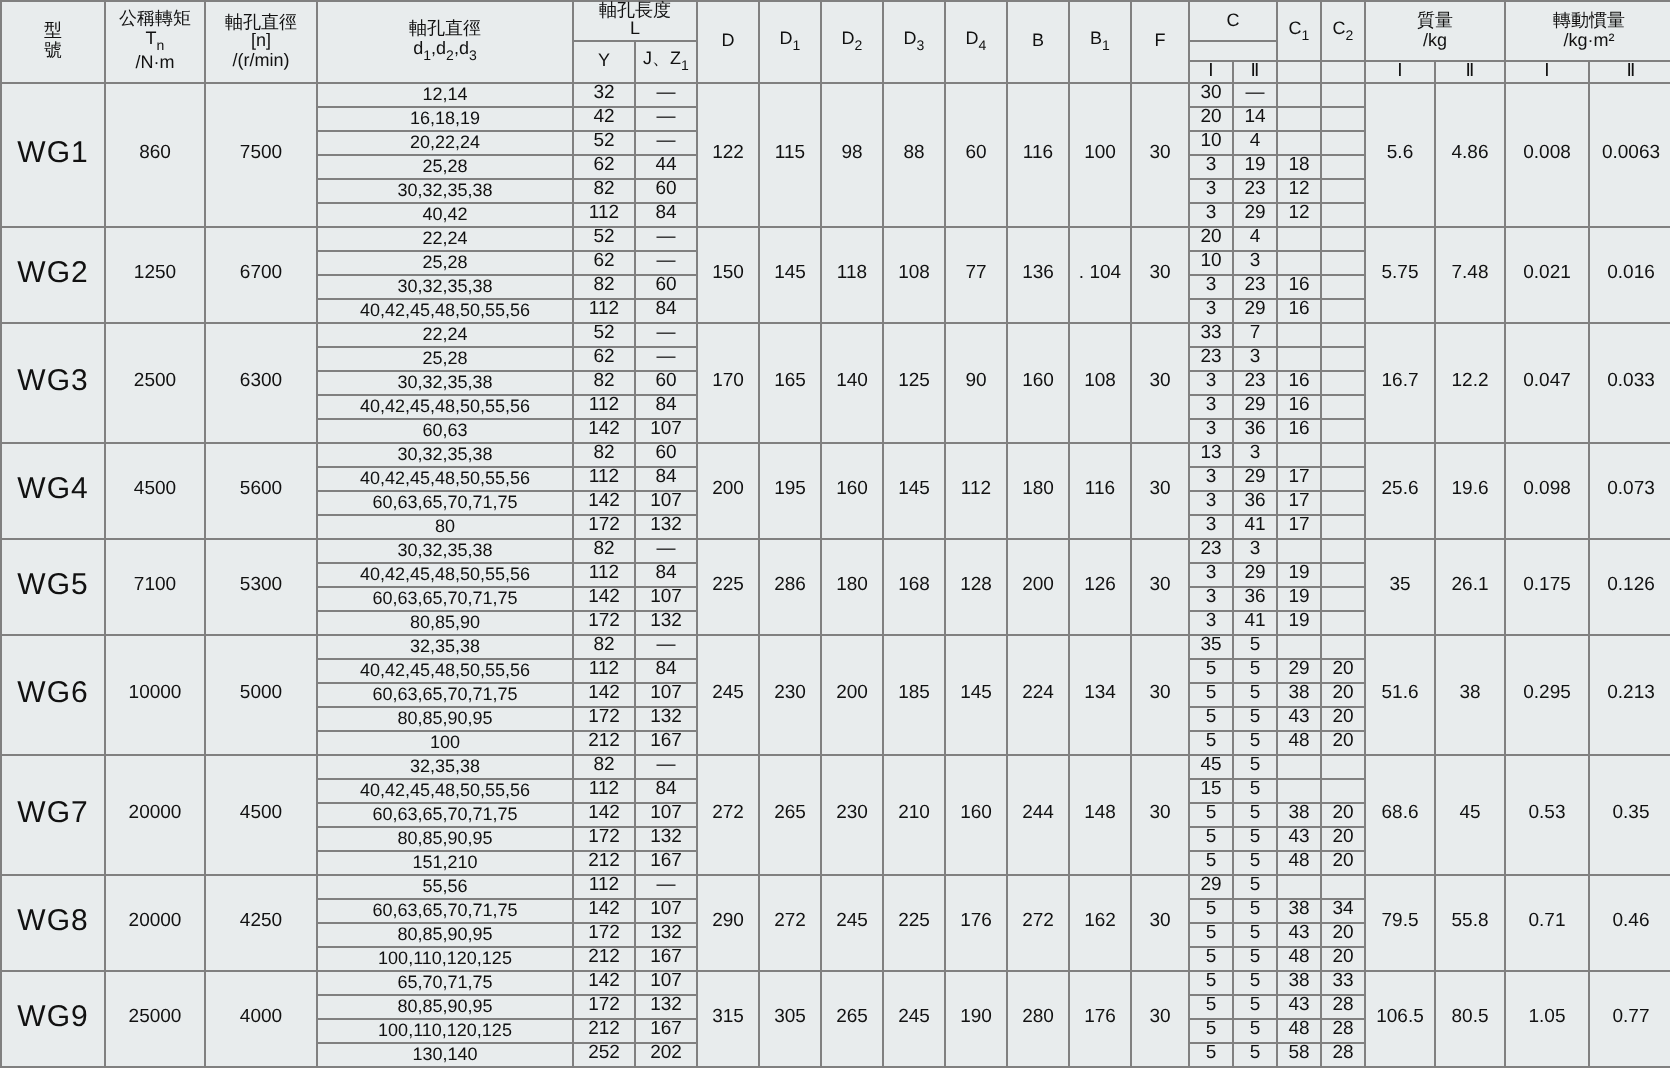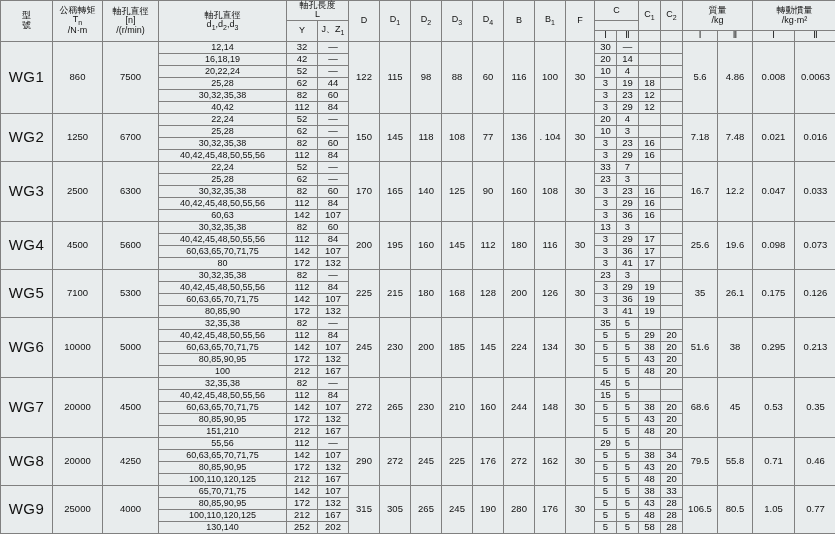--- a/index.html
+++ b/index.html
@@ -231,21 +231,21 @@
           <td class="numcell" rowspan="4">118</td>
           <td class="numcell" rowspan="4">108</td>
           <td class="numcell" rowspan="4">77</td>
           <td class="numcell" rowspan="4">136</td>
           <td class="numcell" rowspan="4">. 104</td>
           <td class="numcell" rowspan="4">30</td>
           <td class="numcell">20</td>
           <td class="numcell">4</td>
           <td class="numcell"></td>
           <td class="numcell"></td>
-          <td class="numcell" rowspan="4">7.18</td>
+          <td class="numcell" rowspan="4">5.75</td>
           <td class="numcell" rowspan="4">7.48</td>
           <td class="numcell" rowspan="4">0.021</td>
           <td class="numcell" rowspan="4">0.016</td>
         </tr>
         <tr class="rowline">
           <td class="bore">25,28</td>
           <td class="numcell">62</td>
           <td class="numcell">—</td>
           <td class="numcell">10</td>
           <td class="numcell">3</td>
@@ -382,21 +382,21 @@
           <td class="numcell"></td>
         </tr>
         <tr class="rowline">
           <td class="model" rowspan="4">WG5</td>
           <td class="numcell" rowspan="4">7100</td>
           <td class="numcell" rowspan="4">5300</td>
           <td class="bore">30,32,35,38</td>
           <td class="numcell">82</td>
           <td class="numcell">—</td>
           <td class="numcell" rowspan="4">225</td>
-          <td class="numcell" rowspan="4">215</td>
+          <td class="numcell" rowspan="4">286</td>
           <td class="numcell" rowspan="4">180</td>
           <td class="numcell" rowspan="4">168</td>
           <td class="numcell" rowspan="4">128</td>
           <td class="numcell" rowspan="4">200</td>
           <td class="numcell" rowspan="4">126</td>
           <td class="numcell" rowspan="4">30</td>
           <td class="numcell">23</td>
           <td class="numcell">3</td>
           <td class="numcell"></td>
           <td class="numcell"></td>

